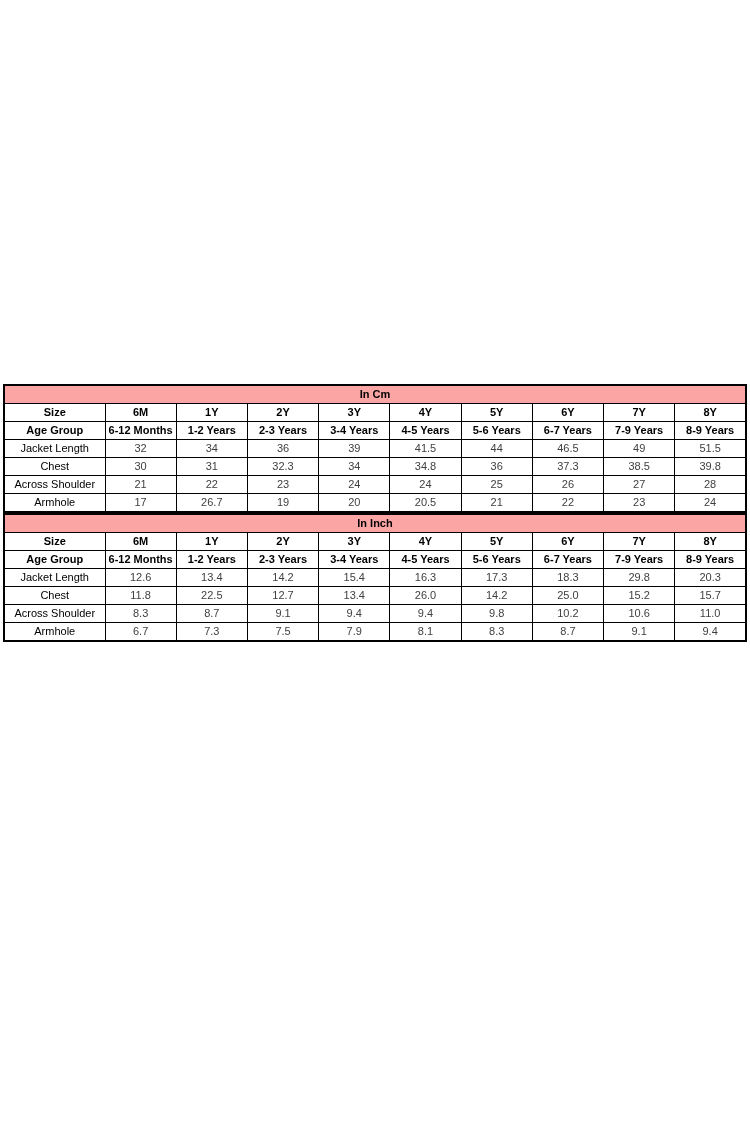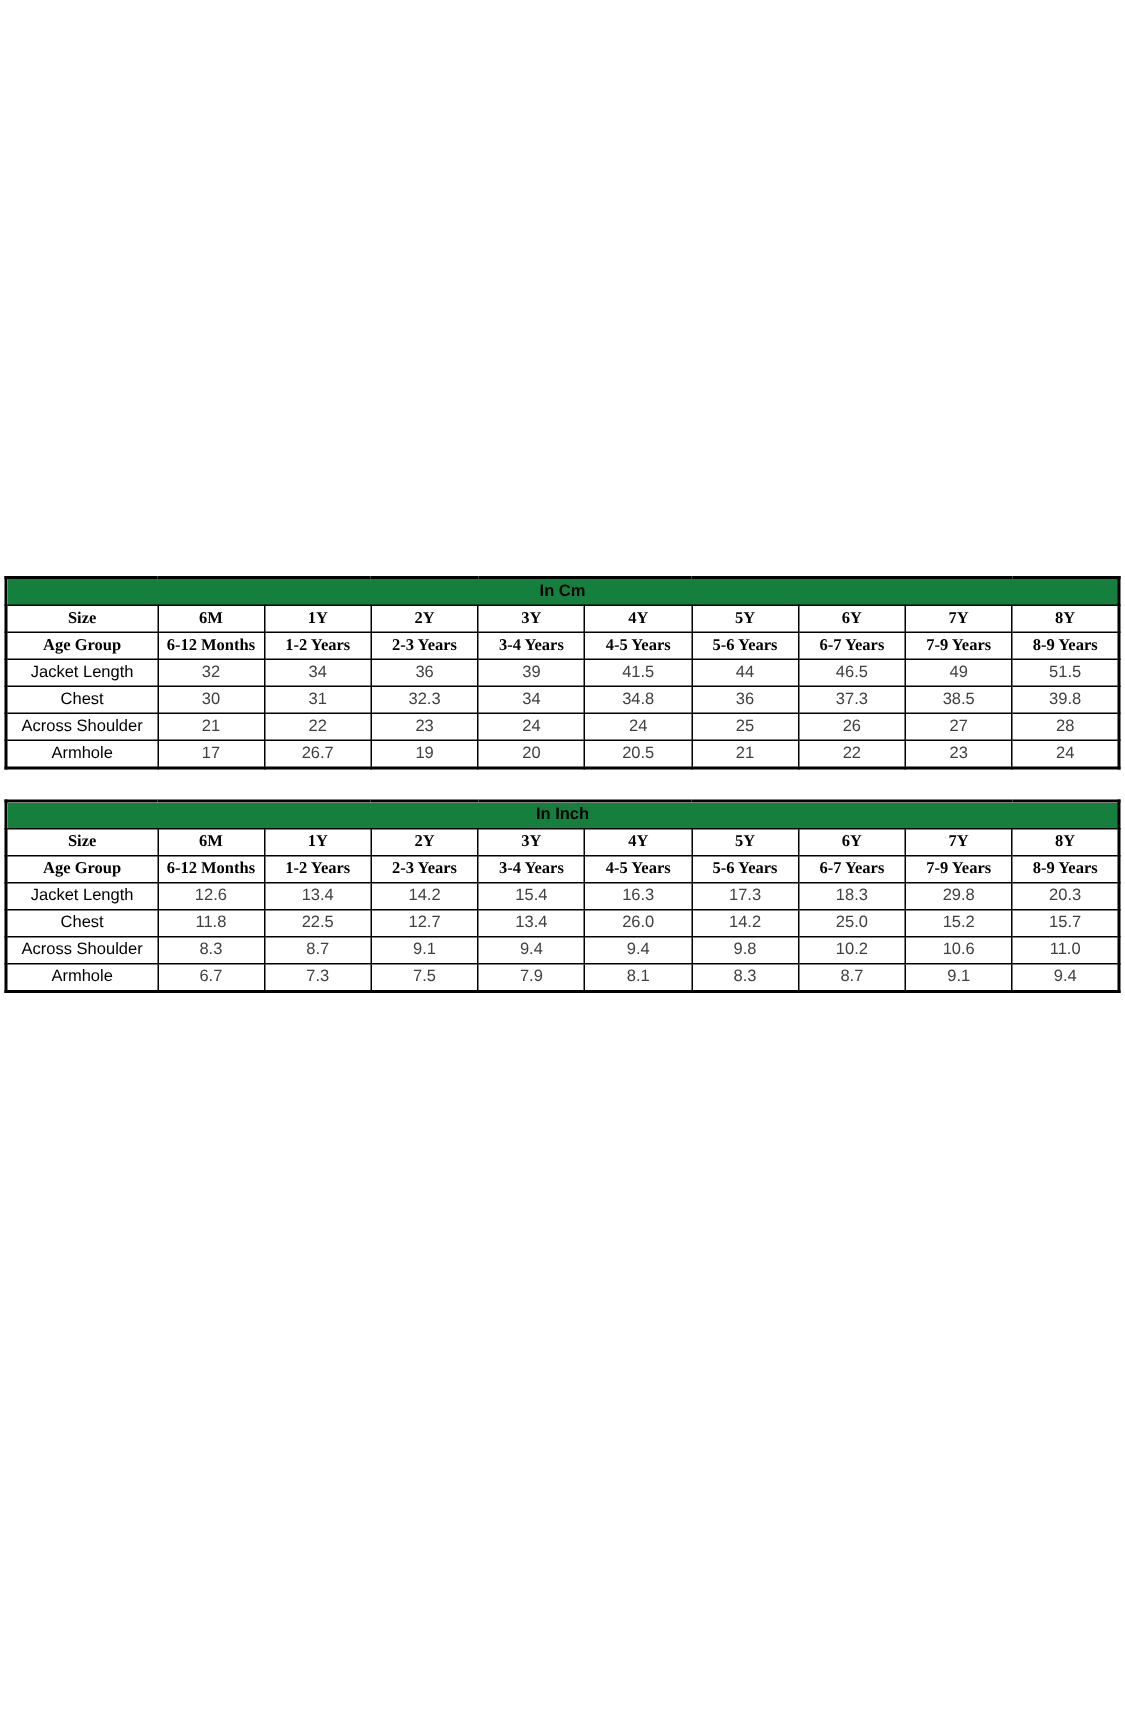--- a/index.html
+++ b/index.html
@@ -20,44 +20,42 @@
     left: 3px;
     width: 744px;
   }
   table.size-table {
     border-collapse: collapse;
     table-layout: fixed;
     width: 744px;
     border: 2px solid #000000;
   }
   table.size-table + table.size-table {
-    margin-top: 20px;
   }
   table.size-table td, table.size-table th {
     border: 1px solid #000000;
     height: 17px;
     padding: 0 3px;
     font-size: 11px;
     line-height: 1;
     text-align: center;
     vertical-align: middle;
     white-space: nowrap;
     overflow: hidden;
   }
   td.band {
-    background: #15803d;
+    background: #fca5a5;
     font-weight: bold;
     font-size: 12px;
     color: #000000;
     border-bottom-width: 2px;
   }
   th.head-cell {
     font-weight: bold;
     color: #000000;
-    font-family: Liberation Serif, serif;
   }
   td.row-label {
     font-weight: normal;
     color: #000000;
     text-align: left;
     padding-left: 5px;
   }
   td.value-cell {
     font-weight: normal;
     color: #404040;

